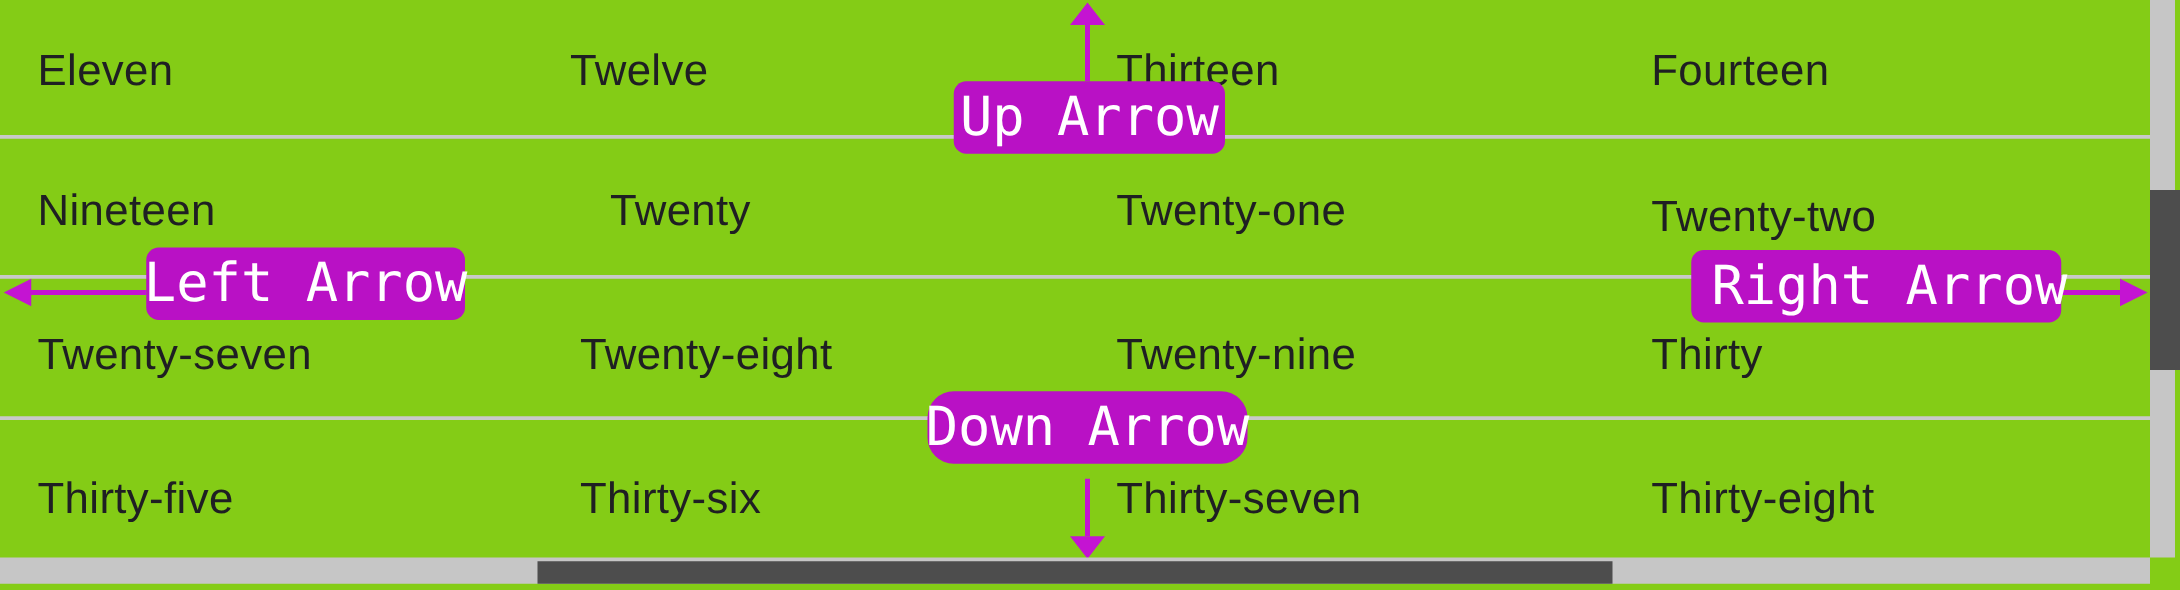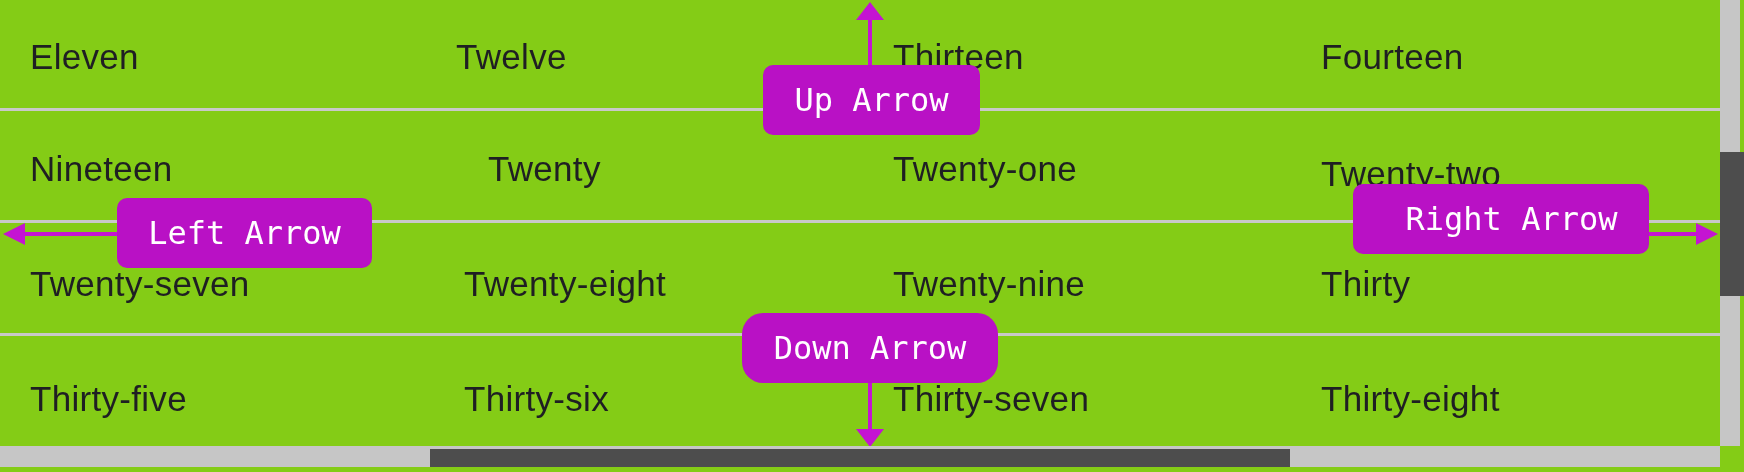--- a/index.html
+++ b/index.html
@@ -8,23 +8,23 @@
     overflow:hidden;font-family:"Liberation Sans", sans-serif;
   }
   .row-divider{
     position:absolute;left:0;width:1720px;height:3px;background:#c9c9c9;
   }
   .grid-cell{
     position:absolute;font-size:35px;line-height:35px;font-weight:400;
     color:#1f1f23;white-space:nowrap;letter-spacing:0.3px;
   }
   .annot-box{
-    position:absolute;height:70px;background:#b911c5;border-radius:10px;
+    position:absolute;height:58px;background:#b911c5;border-radius:10px;
     display:flex;align-items:center;justify-content:center;
-    font-family:"DejaVu Sans Mono", monospace;font-size:32px;color:#ffffff;
+    font-family:"DejaVu Sans Mono", monospace;font-size:43px;color:#ffffff;
     white-space:nowrap;z-index:5;
   }
   .stem{position:absolute;background:#c414d2;z-index:4;}
   .head{position:absolute;width:0;height:0;z-index:4;}
   .head-up{border-left:14px solid transparent;border-right:14px solid transparent;border-bottom:18px solid #c414d2;}
   .head-down{border-left:14px solid transparent;border-right:14px solid transparent;border-top:18px solid #c414d2;}
   .head-left{border-top:11px solid transparent;border-bottom:11px solid transparent;border-right:22px solid #c414d2;}
   .head-right{border-top:11px solid transparent;border-bottom:11px solid transparent;border-left:22px solid #c414d2;}
   .v-track{position:absolute;left:1720px;top:0;width:20px;height:446px;background:#c6c6c6;z-index:6;}
   .v-thumb{position:absolute;left:1720px;top:152px;width:24px;height:144px;background:#4d4d4d;z-index:7;}
@@ -60,21 +60,21 @@
     </div>
 
   <div class="head head-up" style="left:856px;top:2px;"></div>
   <div class="stem" style="left:868px;top:18px;width:4px;height:47px;"></div>
   <div class="annot-box" style="left:763px;top:65px;width:217px;">Up Arrow</div>
 
   <div class="head head-left" style="left:3px;top:223px;"></div>
   <div class="stem" style="left:24px;top:232px;width:93px;height:4px;"></div>
   <div class="annot-box" style="left:117px;top:198px;width:255px;">Left Arrow</div>
 
-  <div class="annot-box" style="left:1353px;top:184px;width:275px;padding-left:21px;">Right Arrow</div>
+  <div class="annot-box" style="left:1353px;top:200px;width:275px;padding-left:21px;">Right Arrow</div>
   <div class="stem" style="left:1628px;top:232px;width:68px;height:4px;"></div>
   <div class="head head-right" style="left:1696px;top:223px;"></div>
 
   <div class="annot-box" style="left:742px;top:313px;width:256px;border-radius:21px;">Down Arrow</div>
   <div class="stem" style="left:868px;top:383px;width:4px;height:46px;"></div>
   <div class="head head-down" style="left:856px;top:429px;"></div>
 
   <div class="v-track"></div>
   <div class="v-thumb"></div>
   <div class="h-track"></div>

